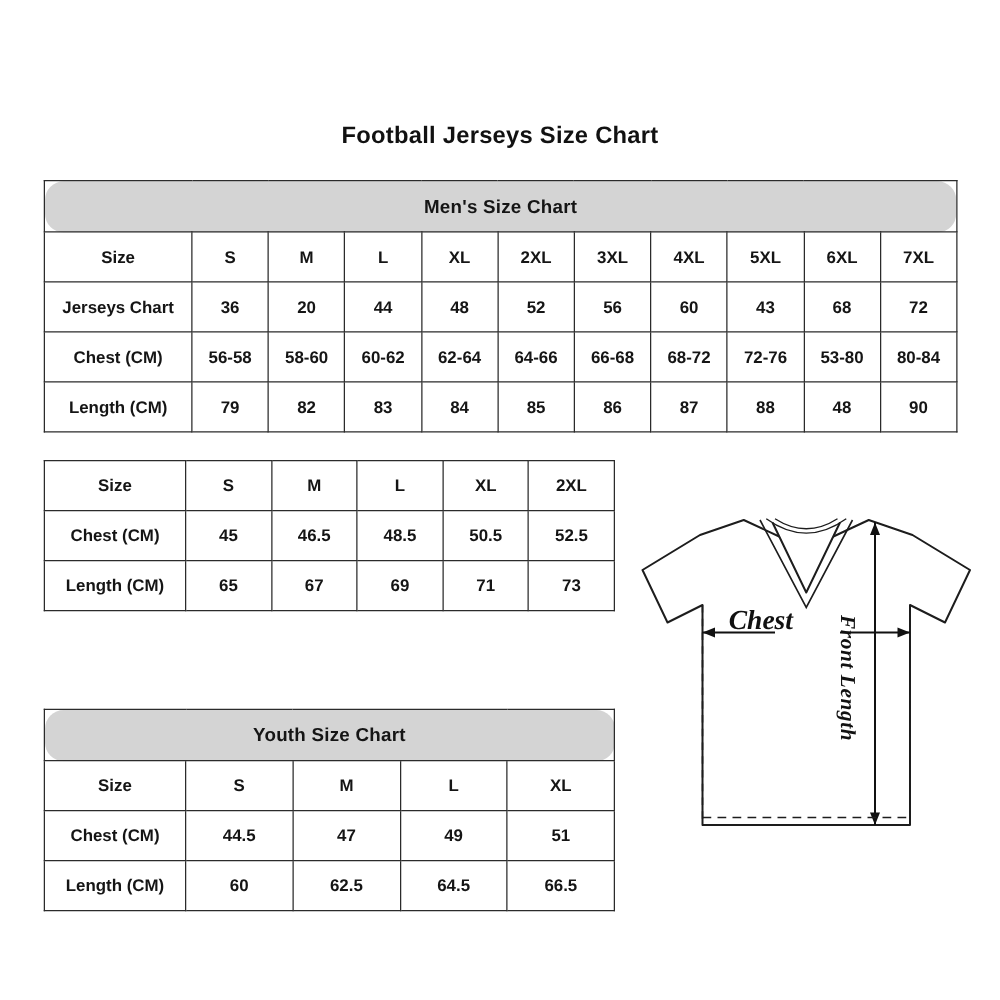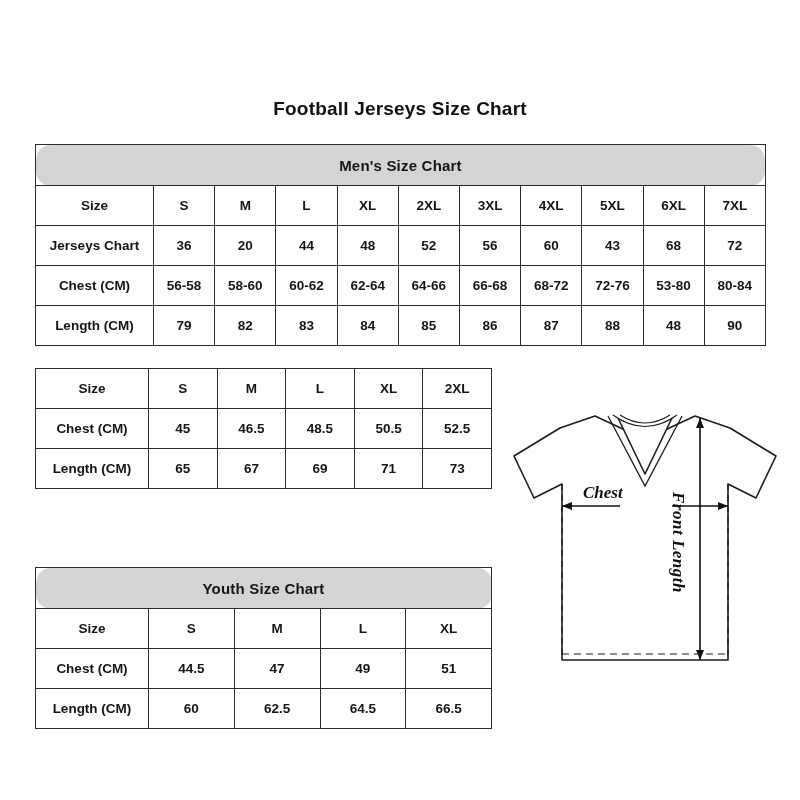--- a/index.html
+++ b/index.html
@@ -101,21 +101,21 @@
     width: 290px;
     height: 300px;
   }
   .shirt-wrap svg {
     display: block;
   }
   .lbl-chest {
     position: absolute;
     left: 583px;
     top: 483px;
-    font-size: 17px;
+    font-size: 22px;
     font-style: italic;
     font-weight: bold;
     font-family: "Liberation Serif", serif;
     color: #111;
   }
   .lbl-front-length {
     position: absolute;
     left: 668px;
     top: 492px;
     font-size: 17px;

